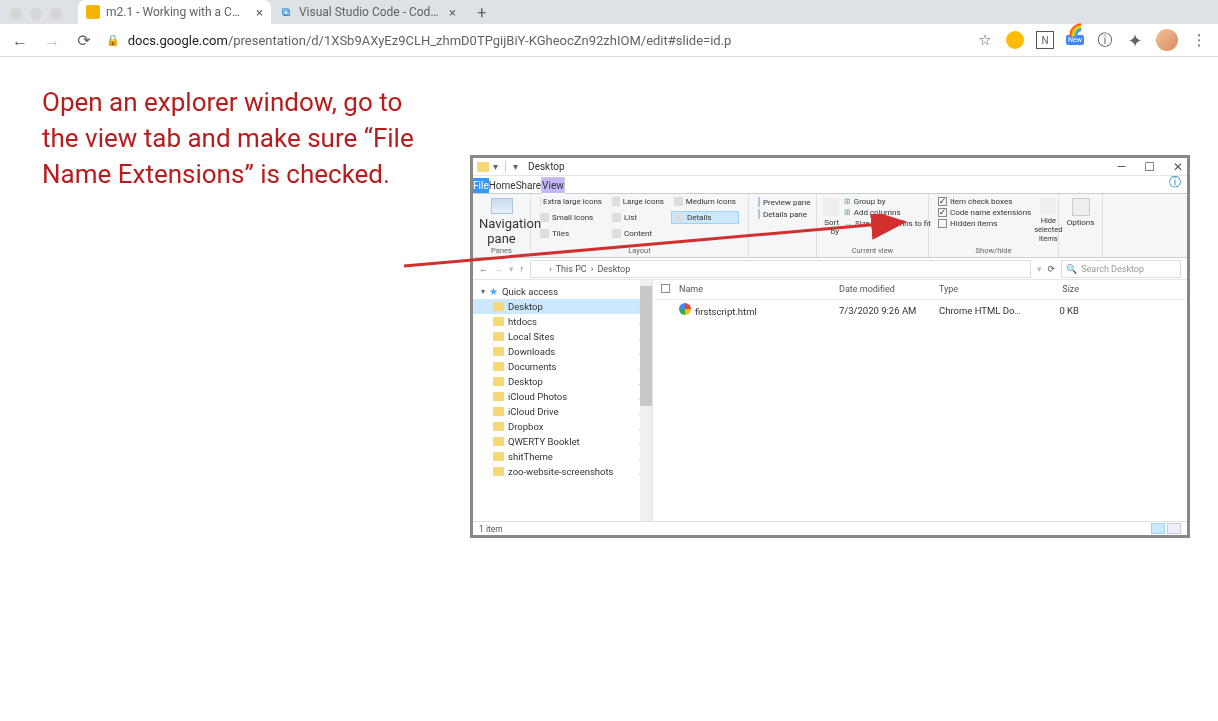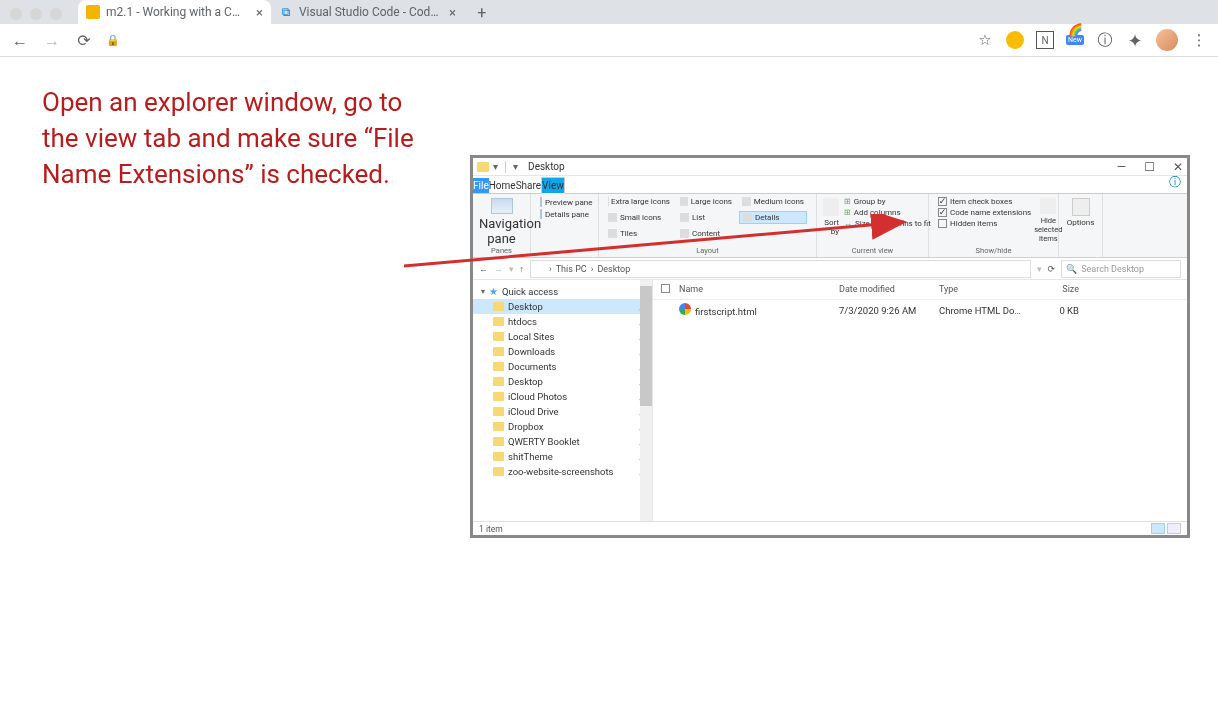--- a/index.html
+++ b/index.html
@@ -38,21 +38,21 @@
 
 
 .explorer { position: absolute; left: 470px; top: 155px; width: 720px; height: 383px; border: 3px solid #888; background: #fff; font-size: 10px; color: #333; }
 .exp-titlebar { height: 18px; background: #fff; display: flex; align-items: center; padding: 0 4px; border-bottom: 1px solid #e6e6e6;}
 .exp-titlebar .quick { display:flex; gap:4px; align-items:center;}
 .exp-titlebar .folder-mini { width:12px; height:10px; background:#f8d775; border-radius:1px;}
 .exp-titlebar .right { margin-left:auto; display:flex; gap:18px; color:#555; font-size:12px;}
 .exp-tabs { height: 18px; display: flex; align-items:flex-end; border-bottom:1px solid #ccc; }
 .exp-tab { padding: 2px 0; font-size: 10px; }
 .exp-tab.file { background:#3399ff; color:#fff; }
-.exp-tab.active { border: 1px solid #ccc; border-bottom: 1px solid #fff; margin-bottom:-1px; background:#0ea5e9;}
+.exp-tab.active { border: 1px solid #ccc; border-bottom: 1px solid #fff; margin-bottom:-1px; background:#c4b5fd;}
 .ribbon { height: 64px; background:#f5f6f7; border-bottom:1px solid #d0d0d0; display:flex; font-size:8px; position:relative;}
 .ribbon-group { border-right:1px solid #e0e0e0; padding:2px 6px; display:flex; flex-direction:column; justify-content:space-between;}
 .ribbon-group .label { text-align:center; color:#666; font-size:7.5px; margin-top:auto;}
 .ribbon-items { display:flex; gap:4px; flex-wrap:wrap; align-content:flex-start;}
 .ritem { display:flex; align-items:center; gap:3px; padding:1px 3px; white-space:nowrap;}
 .ritem .sw { width:9px; height:9px; background:#ddd; display:inline-block;}
 .ritem.sel { background:#cce8ff; border:1px solid #99d1ff; }
 .chk { width:9px; height:9px; border:1px solid #888; display:inline-flex; align-items:center; justify-content:center; font-size:8px; line-height:1;}
 .chk.on::after { content:"✓"; font-size:9px; }
 .nav-pane-ico { width:22px; height:22px; background:linear-gradient(#c8dbef,#e8f0f8); border:1px solid #b0c4de; margin:2px auto;}
@@ -112,20 +112,21 @@
       <span class="close">×</span>
     </div>
     <div class="new-tab">+</div>
   </div>
   <div class="addr-bar">
     <span class="nav-icon">←</span>
     <span class="nav-icon disabled">→</span>
     <span class="nav-icon">⟳</span>
     <div class="url-box">
       <span style="font-size:11px;">🔒</span>
+      <span><span class="domain">docs.google.com</span><span>/presentation/d/1XSb9AXyEz9CLH_zhmD0TPgijBiY-KGheocZn92zhIOM/edit#slide=id.p</span></span>
     </div>
     <div class="toolbar-right">
       <span class="tool-ico">☆</span>
       <span class="tool-ico circle" style="background:#fbbc05;border-radius:50%;"></span>
       <span class="tool-ico" style="border:1px solid #555;font-size:10px;">N</span>
       <span class="tool-ico">
           <span class="badge-new">New</span>
         </span>
       <span class="tool-ico">ⓘ</span>
       <span class="tool-ico" style="font-size:18px;">✦</span>
@@ -162,67 +163,67 @@
     <div class="exp-tab">Share</div>
     <div class="exp-tab active">View</div>
     <span style="margin-left:auto;color:#0078d7;font-size:12px;padding:2px 6px;">ⓘ</span>
   </div>
   <div class="ribbon">
     <div class="ribbon-group" style="width:58px;">
       <div class="nav-pane-ico"></div>
       <div style="text-align:center;font-size:13px;">Navigation pane</div>
       <div class="label">Panes</div>
     </div>
+    <div class="ribbon-group" style="width:218px;">
+      <div class="ribbon-items">
+        <div class="ritem" style="width:68px;">
+            <span class="sw"></span>
+            <span>Extra large icons</span>
+          </div>
+        <div class="ritem" style="width:58px;">
+            <span class="sw"></span>
+            <span>Large icons</span>
+          </div>
+        <div class="ritem" style="width:68px;">
+            <span class="sw"></span>
+            <span>Medium icons</span>
+          </div>
+        <div class="ritem" style="width:68px;">
+            <span class="sw"></span>
+            <span>Small icons</span>
+          </div>
+        <div class="ritem" style="width:58px;">
+            <span class="sw"></span>
+            <span>List</span>
+          </div>
+        <div class="ritem sel" style="width:68px;">
+            <span class="sw"></span>
+            <span>Details</span>
+          </div>
+        <div class="ritem" style="width:68px;">
+            <span class="sw"></span>
+            <span>Tiles</span>
+          </div>
+        <div class="ritem" style="width:58px;">
+            <span class="sw"></span>
+            <span>Content</span>
+          </div>
+      </div>
+      <div class="label">Layout</div>
+    </div>
     <div class="ribbon-group" style="width:68px;">
       <div class="ritem">
           <span class="details-pane-ico"></span>
           <span>Preview pane</span>
         </div>
       <div class="ritem">
           <span class="details-pane-ico"></span>
           <span>Details pane</span>
         </div>
       <div style="flex:1"></div>
-    </div>
-    <div class="ribbon-group" style="width:218px;">
-      <div class="ribbon-items">
-        <div class="ritem" style="width:68px;">
-            <span class="sw"></span>
-            <span>Extra large icons</span>
-          </div>
-        <div class="ritem" style="width:58px;">
-            <span class="sw"></span>
-            <span>Large icons</span>
-          </div>
-        <div class="ritem" style="width:68px;">
-            <span class="sw"></span>
-            <span>Medium icons</span>
-          </div>
-        <div class="ritem" style="width:68px;">
-            <span class="sw"></span>
-            <span>Small icons</span>
-          </div>
-        <div class="ritem" style="width:58px;">
-            <span class="sw"></span>
-            <span>List</span>
-          </div>
-        <div class="ritem sel" style="width:68px;">
-            <span class="sw"></span>
-            <span>Details</span>
-          </div>
-        <div class="ritem" style="width:68px;">
-            <span class="sw"></span>
-            <span>Tiles</span>
-          </div>
-        <div class="ritem" style="width:58px;">
-            <span class="sw"></span>
-            <span>Content</span>
-          </div>
-      </div>
-      <div class="label">Layout</div>
     </div>
     <div class="ribbon-group" style="width:112px;">
       <div style="display:flex;gap:2px;">
         <div style="text-align:right;">
           <div style="width:16px;height:18px;background:#eee;margin:2px auto;"></div>
           <div>Sort by</div>
         </div>
         <div>
           <div class="ritem">
               <span style="color:#6a6;">⊞</span>

